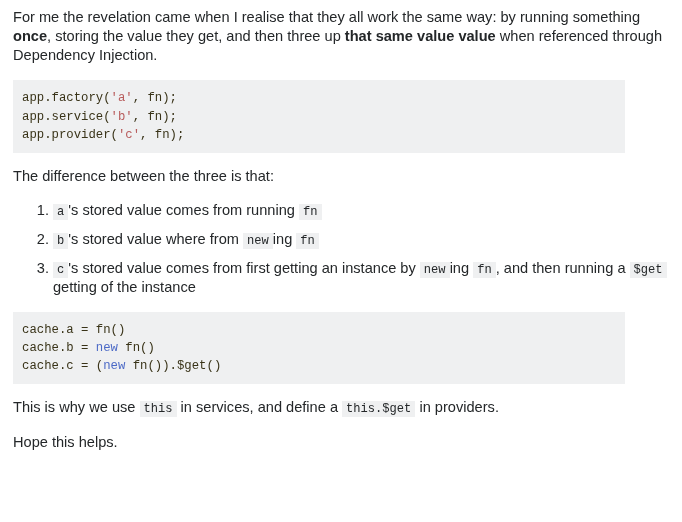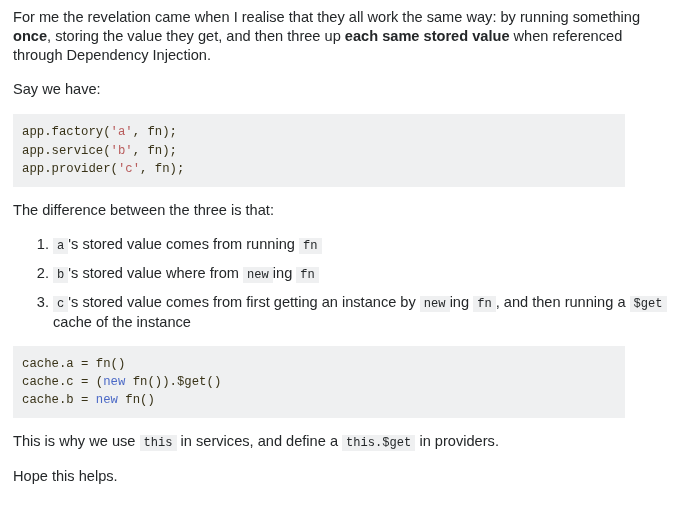--- a/index.html
+++ b/index.html
@@ -70,40 +70,39 @@
     margin: 4px 0 9px 0;
     padding: 0;
   }
   ol.steps > li:last-child { margin-bottom: 0; }
 </style>
 </head>
 <body>
 
 <div class="post">
 
-  <p class="para"><span>For me the revelation came when I realise that they all work the same way: by running something </span><b class="strong">once</b><span>, storing the value they get, and then three up </span><b class="strong">each same stored value</b><span> when referenced through Dependency Injection.</span></p>
+  <p class="para"><span>For me the revelation came when I realise that they all work the same way: by running something </span><b class="strong">once</b><span>, storing the value they get, and then three up </span><b class="strong">that same value value</b><span> when referenced through Dependency Injection.</span></p>
 
-  <p class="para">Say we have:</p>
 
   <pre class="codeblock"><span class="ln"><span class="tok-pln">app.factory(</span><span class="tok-str">'a'</span><span class="tok-pln">, fn);</span></span><span class="ln"><span class="tok-pln">app.service(</span><span class="tok-str">'b'</span><span class="tok-pln">, fn);</span></span><span class="ln"><span class="tok-pln">app.provider(</span><span class="tok-str">'c'</span><span class="tok-pln">, fn);</span></span></pre>
 
   <p class="para">The difference between the three is that:</p>
 
   <ol class="steps">
     <li>
       <code class="inline">a</code><span>'s stored value comes from running </span><code class="inline">fn</code>
     </li>
     <li>
       <code class="inline">b</code><span>'s stored value where from </span><code class="inline">new</code><span>ing </span><code class="inline">fn</code>
     </li>
     <li>
-      <code class="inline">c</code><span>'s stored value comes from first getting an instance by </span><code class="inline">new</code><span>ing </span><code class="inline">fn</code><span>, and then running a </span><code class="inline">$get</code><span> cache of the instance</span>
+      <code class="inline">c</code><span>'s stored value comes from first getting an instance by </span><code class="inline">new</code><span>ing </span><code class="inline">fn</code><span>, and then running a </span><code class="inline">$get</code><span> getting of the instance</span>
     </li>
   </ol>
 
 
-  <pre class="codeblock"><span class="ln"><span class="tok-pln">cache.a = fn()</span></span><span class="ln"><span class="tok-pln">cache.c = (</span><span class="tok-kw">new</span><span class="tok-pln"> fn()).$get()</span></span><span class="ln"><span class="tok-pln">cache.b = </span><span class="tok-kw">new</span><span class="tok-pln"> fn()</span></span></pre>
+  <pre class="codeblock"><span class="ln"><span class="tok-pln">cache.a = fn()</span></span><span class="ln"><span class="tok-pln">cache.b = </span><span class="tok-kw">new</span><span class="tok-pln"> fn()</span></span><span class="ln"><span class="tok-pln">cache.c = (</span><span class="tok-kw">new</span><span class="tok-pln"> fn()).$get()</span></span></pre>
 
   <p class="para"><span>This is why we use </span><code class="inline">this</code><span> in services, and define a </span><code class="inline">this.$get</code><span> in providers.</span></p>
 
   <p class="para">Hope this helps.</p>
 
 </div>
 
 </body></html>

